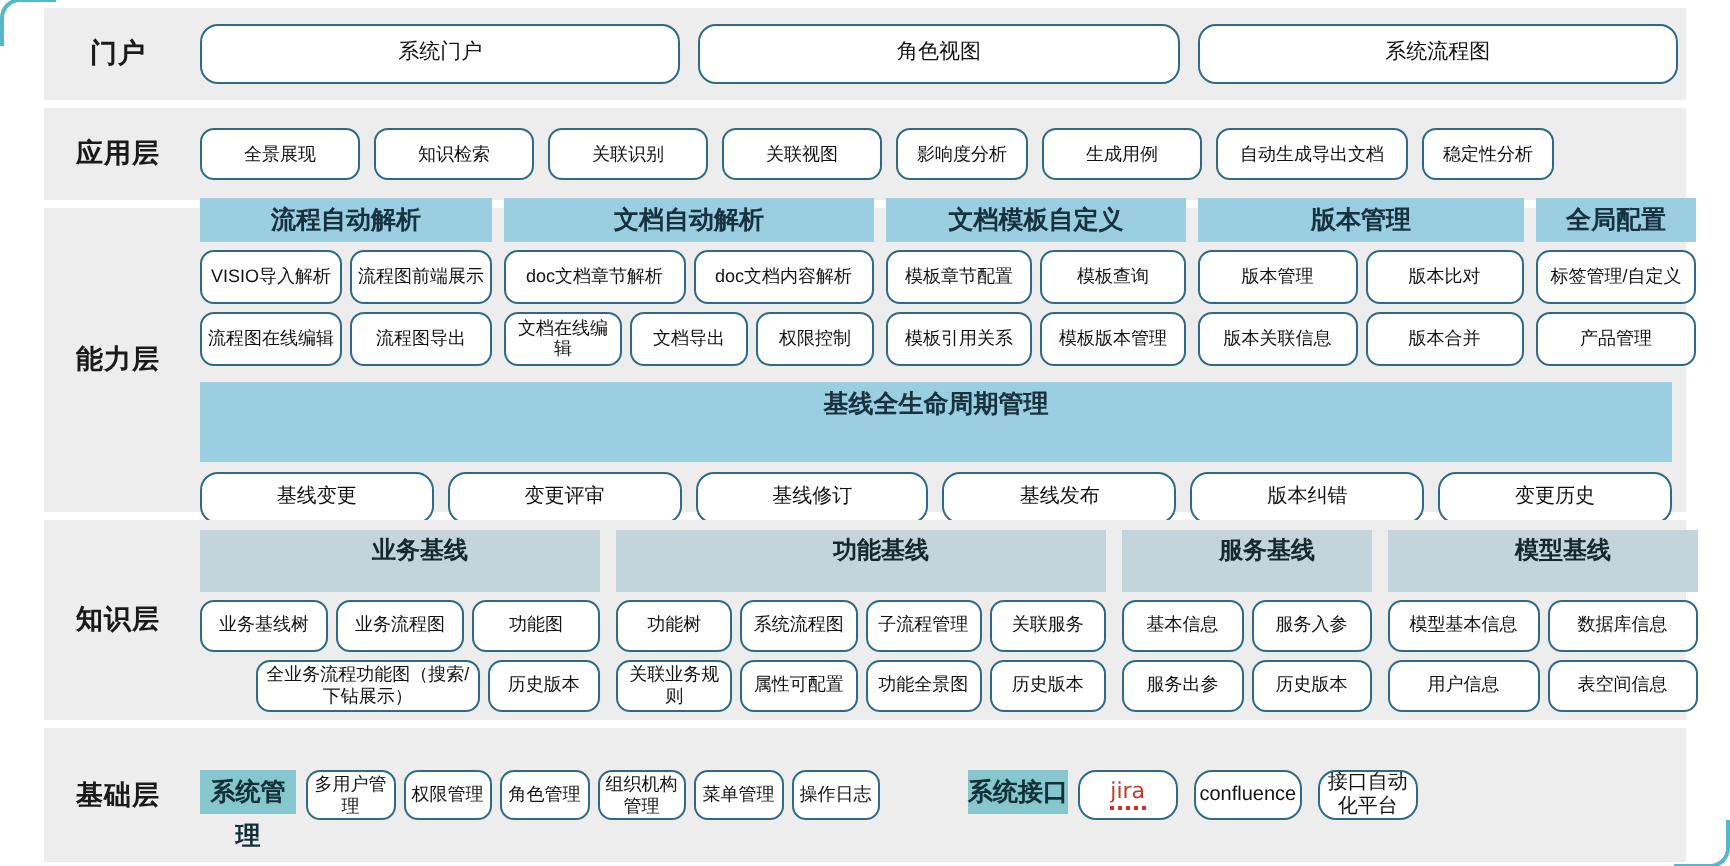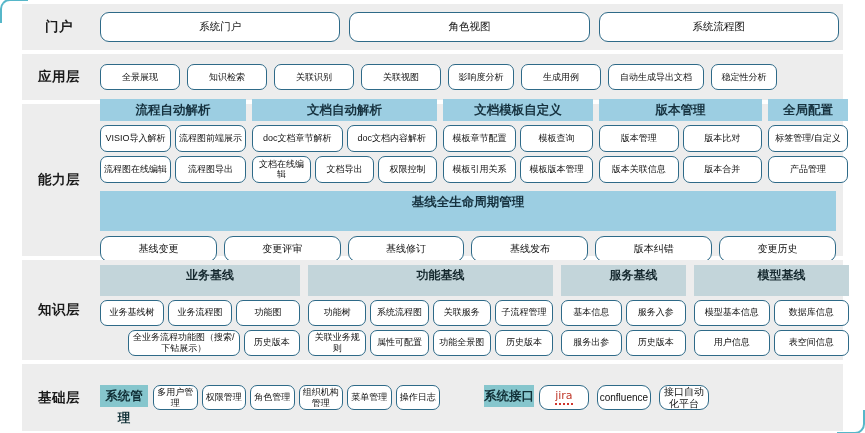--- a/index.html
+++ b/index.html
@@ -382,22 +382,22 @@
           <div class="pill wide">全业务流程功能图（搜索/下钻展示）</div>
           <div class="pill narrow">历史版本</div>
         </div>
       </div>
 
       <div class="know-group know-g2">
         <div class="group-head">功能基线</div>
         <div class="group-row">
           <div class="pill">功能树</div>
           <div class="pill">系统流程图</div>
+          <div class="pill">子流程管理</div>
           <div class="pill">关联服务</div>
-          <div class="pill">子流程管理</div>
         </div>
         <div class="group-row">
           <div class="pill">关联业务规则</div>
           <div class="pill">属性可配置</div>
           <div class="pill">功能全景图</div>
           <div class="pill">历史版本</div>
         </div>
       </div>
 
       <div class="know-group know-g3">

